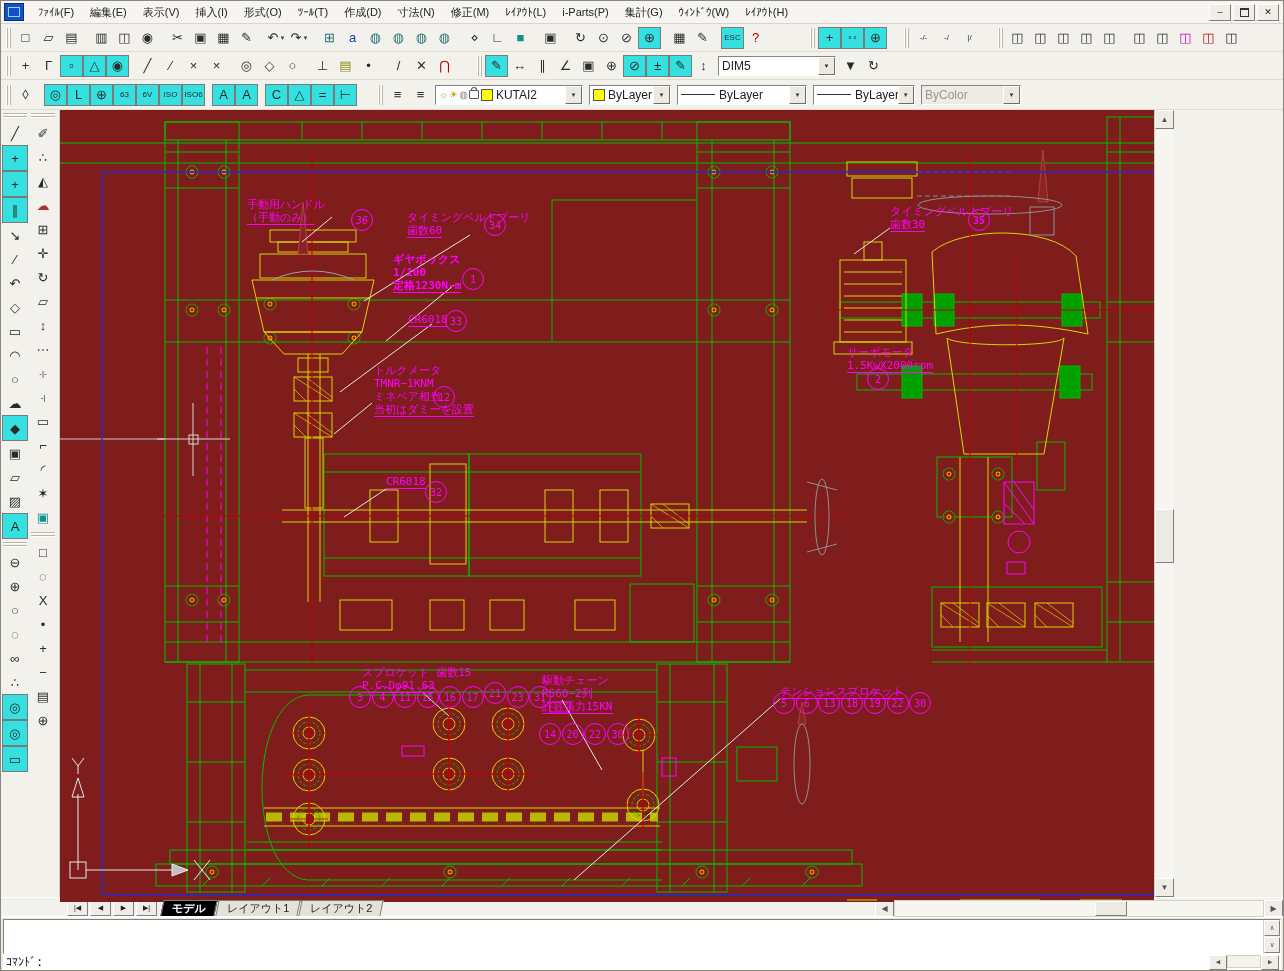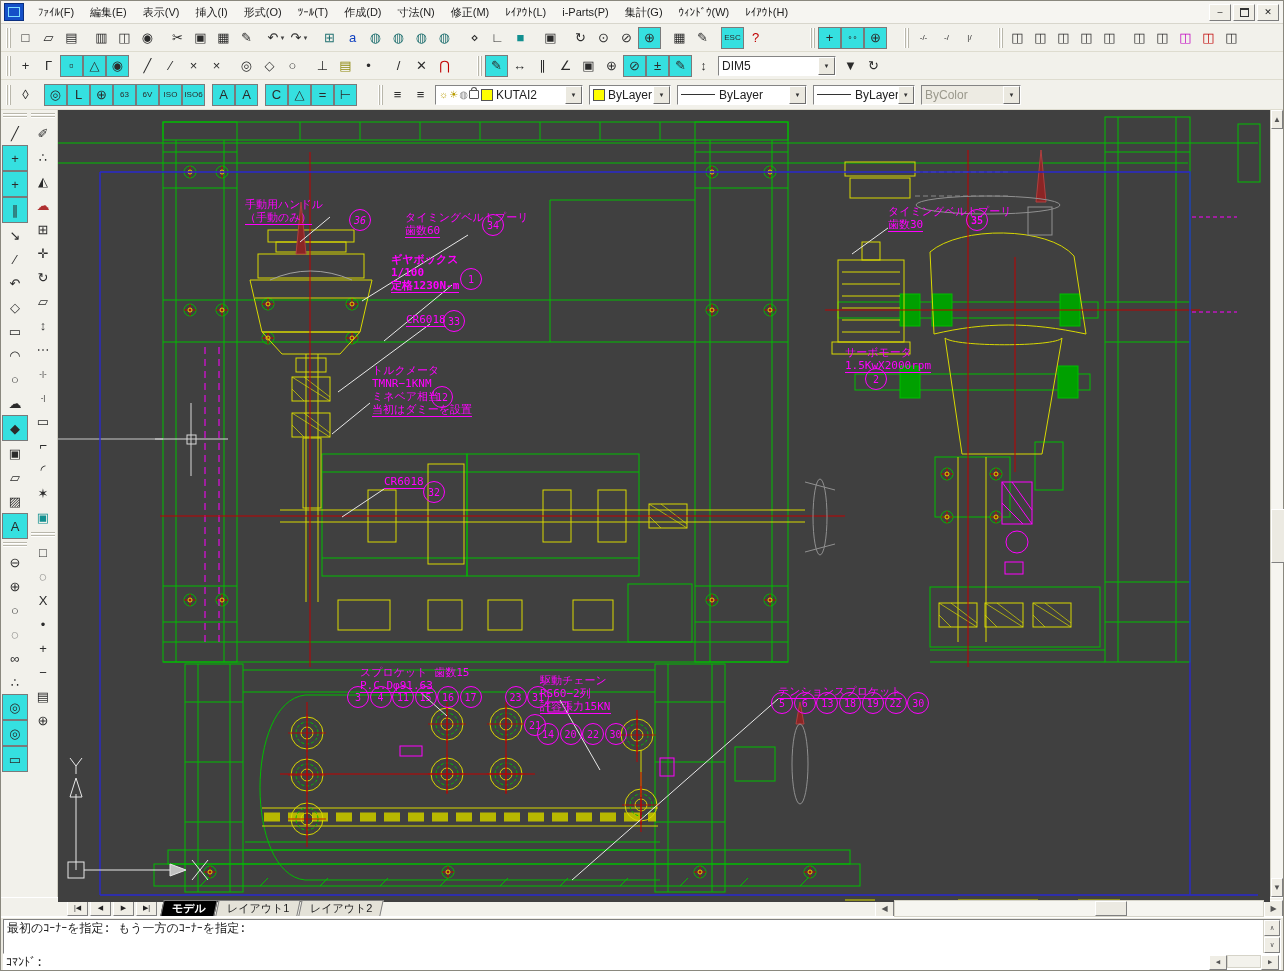--- a/index.html
+++ b/index.html
@@ -48,21 +48,21 @@
   .mi.lock{width:8px;height:7px;border:1px solid #555;border-radius:1px;position:relative;margin-right:2px;}
   .mi.lock:before{content:"";position:absolute;left:1px;top:-4px;width:4px;height:3px;border:1px solid #555;border-bottom:none;border-radius:3px 3px 0 0;}
 
   
   .main{display:flex;flex:1;min-height:0;}
   .side{width:58px;background:#F2F1EB;display:flex;align-items:flex-start;border-right:1px solid #d0cec2;}
   .scol{width:28px;display:flex;flex-direction:column;}
   .vtb{display:flex;flex-direction:column;align-items:center;}
   .vtb .tbtn{width:24px;height:24px;}
 
-  .canvas{position:relative;width:1212px;height:792px;background:#404040;overflow:hidden;flex:0 0 auto;}
+  .canvas{position:relative;width:1094px;height:792px;background:#7f1d1d;overflow:hidden;flex:0 0 auto;}
   .canvas svg{position:absolute;left:0;top:0;}
   .anno{position:absolute;color:#FF00FF;font-family:"DejaVu Sans Mono","Liberation Mono",monospace;
         font-size:11px;line-height:13px;white-space:nowrap;}
   .anno .u{border-bottom:1px solid #FF00FF;}
   .balloon{position:absolute;width:20px;height:20px;border:1px solid #FF00FF;border-radius:50%;
            color:#FF00FF;display:flex;align-items:center;justify-content:center;font-size:10px;
            font-family:"DejaVu Sans Mono","Liberation Mono",monospace;}
 
   
   .vscroll{width:19px;background:#F0EFE9;border-left:1px solid #cfcdc1;display:flex;flex-direction:column;}
@@ -927,21 +927,21 @@
           <div class="anno" style="left: 302px; top: 556px;">
             <div><span>スプロケット 歯数15</span></div>
             <div><span class="u">P.C.Dφ91.63</span></div>
           </div>
           <div class="balloon" style="left: 289px; top: 576px;">3</div>
           <div class="balloon" style="left: 311.5px; top: 576px;">4</div>
           <div class="balloon" style="left: 334px; top: 576px; text-align: center;">11</div>
           <div class="balloon" style="left: 356.5px; top: 576px;">15</div>
           <div class="balloon" style="left: 379px; top: 576px;">16</div>
           <div class="balloon" style="left: 401.5px; top: 576px;">17</div>
-          <div class="balloon" style="left: 424px; top: 604px; margin-left: 42px;">21</div>
+          <div class="balloon" style="left: 424px; top: 572px;">21</div>
           <div class="balloon" style="left: 446.5px; top: 576px;">23</div>
           <div class="balloon" style="left: 469px; top: 576px;">31</div>
           <div class="anno" style="left: 482px; top: 524px; margin-top: 40px;">
             <div><span>駆動チェーン</span></div>
             <div><span>RS60−2列</span></div>
             <div><span class="u">許容張力15KN</span></div>
           </div>
           <div class="balloon" style="left: 479px; top: 613px;">14</div>
           <div class="balloon" style="left: 501.5px; top: 613px; text-align: center;">20</div>
           <div class="balloon" style="left: 524px; top: 613px;">22</div>
@@ -990,21 +990,20 @@
       <div class="sarr" style="width:17px;height:15px">◀</div>
       <div class="htrack">
           <div class="hthumb"></div>
         </div>
       <div class="sarr" style="width:17px;height:15px">▶</div>
     </div>
   </div>
 
   <div class="cmdwin">
     <div class="cmdhist">
-      <div>最初のｺｰﾅｰを指定: もう一方のｺｰﾅｰを指定:</div>
       <div class="cvs">
         <div class="sarr">∧</div>
         <div class="sarr">∨</div>
       </div>
     </div>
     <div class="cmdprompt">
       <span>ｺﾏﾝﾄﾞ:</span>
       <div class="chs">
         <div class="sarr">◀</div>
         <div class="htrk"></div>

